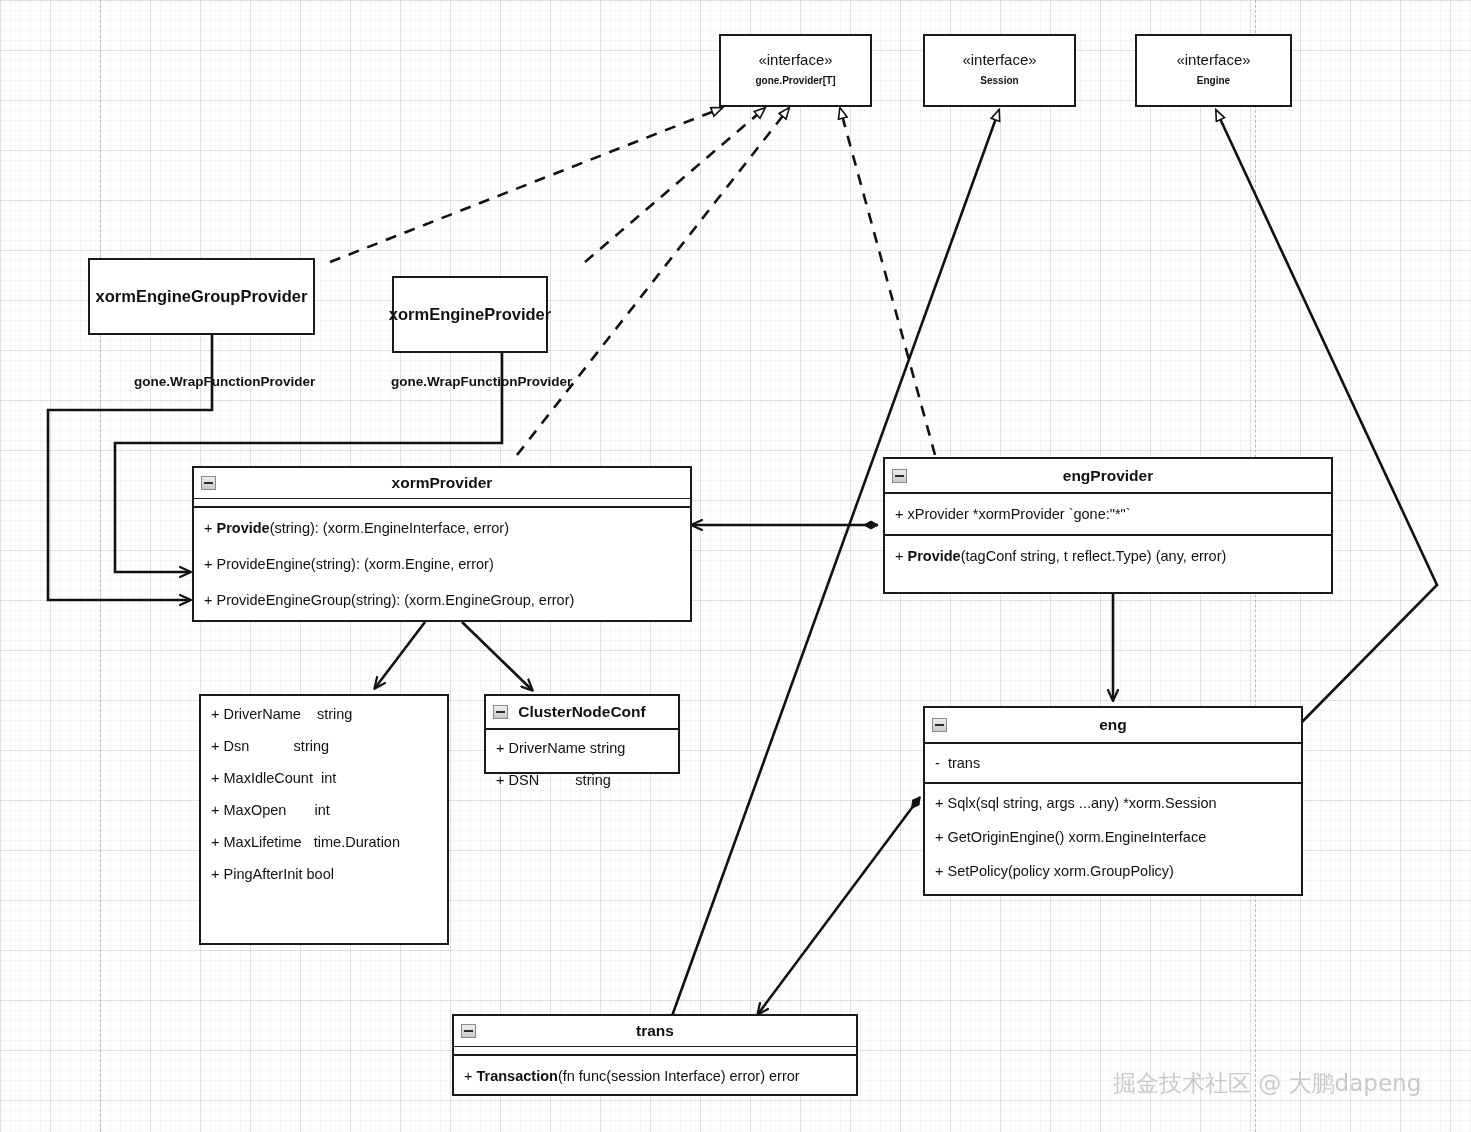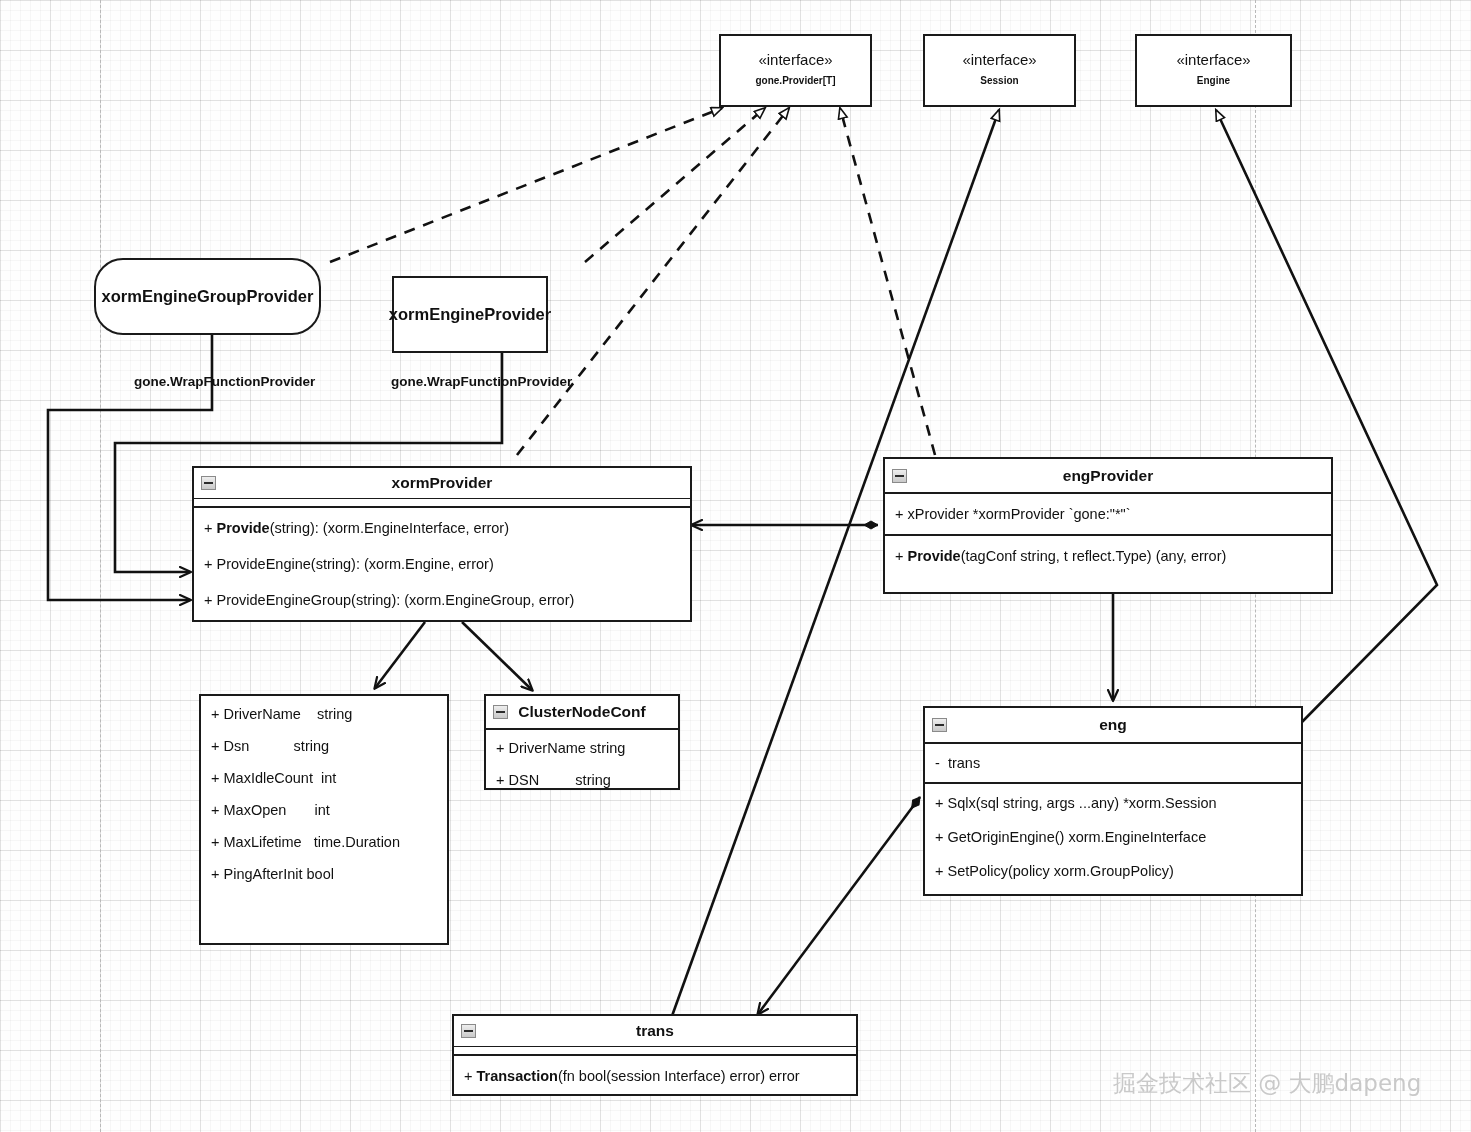--- a/index.html
+++ b/index.html
@@ -208,21 +208,21 @@
   <div class="node iface" style="left:923px; top:34px; width:153px; height:73px;">
     <div class="stereo">«interface»</div>
     <div class="nm">Session</div>
   </div>
 
   <div class="node iface" style="left:1135px; top:34px; width:157px; height:73px;">
     <div class="stereo">«interface»</div>
     <div class="nm">Engine</div>
   </div>
 
-  <div class="node plainbox" style="left:94px; top:258px; width:227px; height:77px;border-radius:29px;">
+  <div class="node plainbox" style="left:88px; top:258px; width:227px; height:77px;">
     <div class="nm">xormEngineGroupProvider</div>
   </div>
 
   <div class="node plainbox" style="left:392px; top:276px; width:156px; height:77px;">
     <div class="nm">xormEngineProvider</div>
   </div>
 
   <div class="edge-label" style="left:134px; top:374px;">gone.WrapFunctionProvider</div>
   <div class="edge-label" style="left:391px; top:374px;">gone.WrapFunctionProvider</div>
 
@@ -260,21 +260,21 @@
     <div class="compartment">
       <div class="member" style="padding-top:7px;padding-bottom:7px;"><span>+</span> <span>DriverName    string</span></div>
       <div class="member" style="padding-top:7px;padding-bottom:7px;"><span>+</span> <span>Dsn           string</span></div>
       <div class="member" style="padding-top:7px;padding-bottom:7px;"><span>+</span> <span>MaxIdleCount  int</span></div>
       <div class="member" style="padding-top:7px;padding-bottom:7px;"><span>+</span> <span>MaxOpen       int</span></div>
       <div class="member" style="padding-top:7px;padding-bottom:7px;"><span>+</span> <span>MaxLifetime   time.Duration</span></div>
       <div class="member" style="padding-top:7px;padding-bottom:7px;"><span>+</span> <span>PingAfterInit bool</span></div>
     </div>
   </div>
 
-  <div class="node" style="left:484px; top:694px; width:196px; height:96px;">
+  <div class="node" style="left:484px; top:694px; width:196px; height:80px;">
     <div class="cls-title" style="height:32px;">
       <span class="minus-icon">
           <i></i>
         </span>
       <span class="nm">ClusterNodeConf</span>
     </div>
     <div class="compartment">
       <div class="member" style="padding-top:7px;padding-bottom:7px;"><span>+</span> <span>DriverName string</span></div>
       <div class="member" style="padding-top:7px;padding-bottom:7px;"><span>+</span> <span>DSN         string</span></div>
     </div>
@@ -299,19 +299,19 @@
 
   <div class="node" style="left:452px; top:1014px; width:406px; height:82px;">
     <div class="cls-title withgap" style="height:30px;">
       <span class="minus-icon">
           <i></i>
         </span>
       <span class="nm">trans</span>
     </div>
     <div class="gapbar"></div>
     <div class="compartment">
-      <div class="member" style="padding-top:9px;padding-bottom:9px;"><span>+</span> <b>Transaction</b><span>(fn bool(session Interface) error) error</span></div>
+      <div class="member" style="padding-top:9px;padding-bottom:9px;"><span>+</span> <b>Transaction</b><span>(fn func(session Interface) error) error</span></div>
     </div>
   </div>
 
   <div class="watermark" style="left:1113px; top:1068px;">掘金技术社区 @ 大鹏dapeng</div>
 
 </div>
 
 </body></html>

